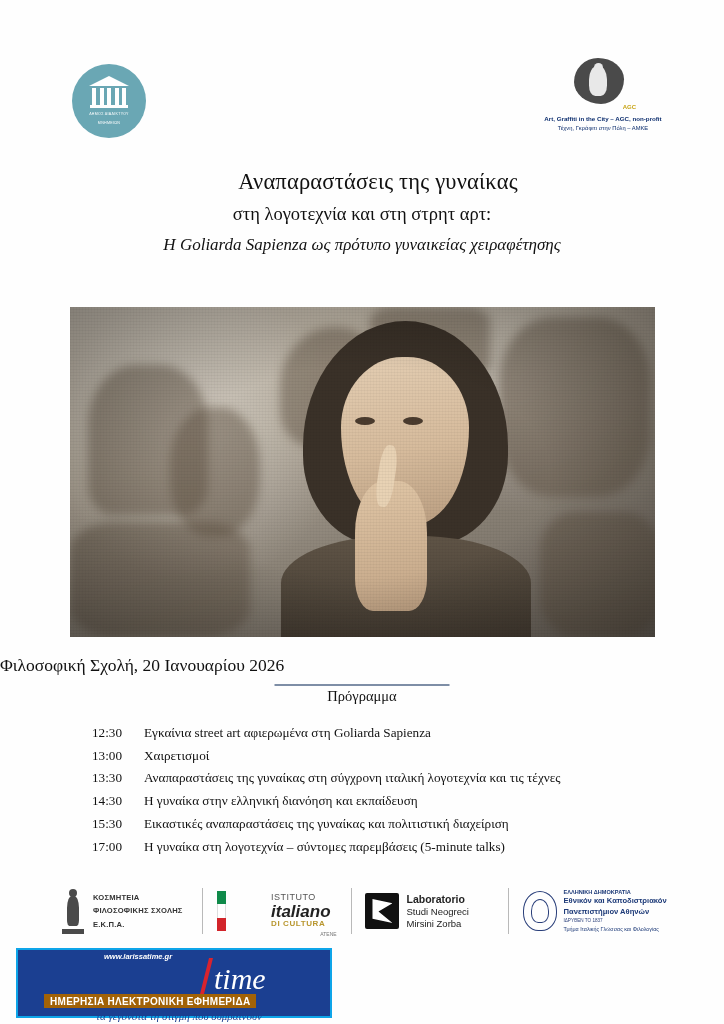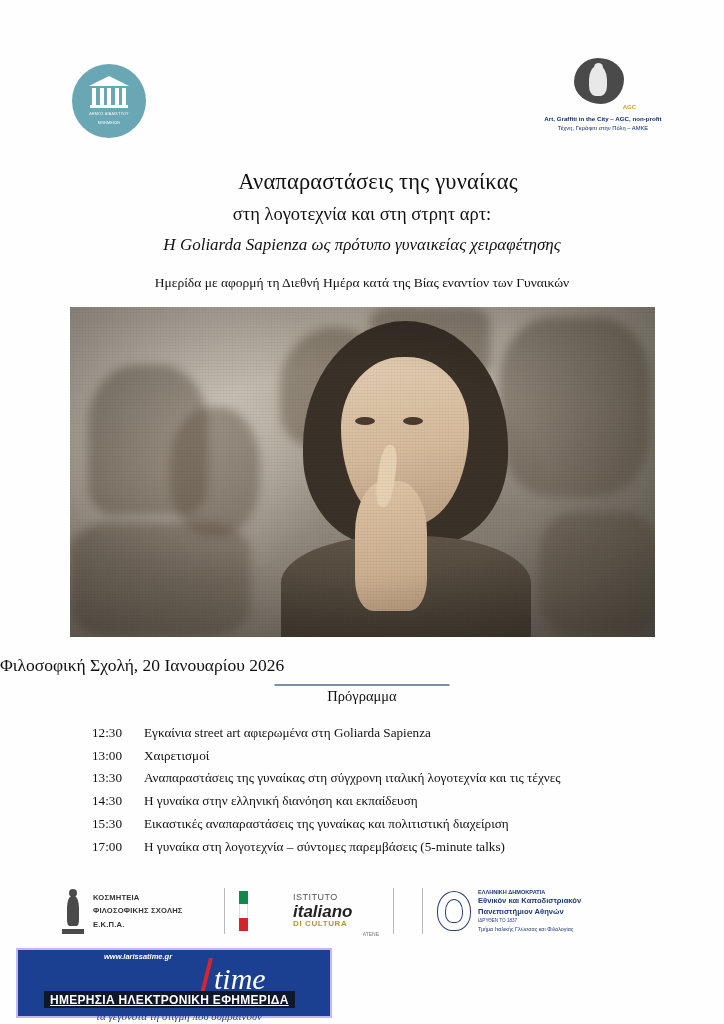--- a/index.html
+++ b/index.html
@@ -445,21 +445,21 @@
   .sp4 .t4 { font-size: 5.4px; color: #1d3a78; margin-top: 2px; }
 
   
   .banner {
     position: absolute;
     left: 16px;
     bottom: 6px;
     width: 312px;
     height: 66px;
     background: #1b3f91;
-    border: 2px solid #c4b5fd;
+    border: 2px solid #0ea5e9;
   }
   .banner .site {
     position: absolute;
     left: 86px; top: 2px;
     font-family: "Liberation Sans", sans-serif;
     font-size: 7.5px;
     color: #ffffff;
     font-style: italic;
     font-weight: bold;
   }
@@ -484,28 +484,27 @@
   .banner .slash {
     position: absolute;
     left: 186px; top: 8px;
     width: 4px; height: 40px;
     background: #d9232e;
     transform: skewX(-14deg);
   }
   .banner .strip {
     position: absolute;
     left: 26px; bottom: 8px;
-    background: #0f172a;
+    background: #a16207;
     color: #fff;
     font-family: "Liberation Sans", sans-serif;
-    font-size: 12px;
+    font-size: 10px;
     font-weight: bold;
     padding: 1.5px 6px;
     letter-spacing: .3px;
-    text-decoration: underline;
   }
   .banner-tagline {
     position: absolute;
     left: 96px;
     bottom: 2px;
     font-family: "Liberation Serif", serif;
     font-style: italic;
     font-size: 11px;
     color: #1b3f91;
     margin-top: 27px;
@@ -543,21 +542,20 @@
       </div>
       <div class="agc-line1">Art, Graffiti in the City – AGC, non-profit</div>
       <div class="agc-line2">Τέχνη, Γκράφιτι στην Πόλη – ΑΜΚΕ</div>
     </div>
   </div>
 
   <div class="titles">
     <div class="title-main">Αναπαραστάσεις της γυναίκας</div>
     <div class="title-sub">στη λογοτεχνία και στη στρητ αρτ:</div>
     <div class="title-italic">Η Goliarda Sapienza ως πρότυπο γυναικείας χειραφέτησης</div>
-    <div class="title-note">Ημερίδα με αφορμή τη Διεθνή Ημέρα κατά της Βίας εναντίον των Γυναικών</div>
   </div>
 
   <div class="photo">
     <div class="bg"></div>
     <div class="blur-shapes">
       <i class="s1"></i>
         <i class="s2"></i>
         <i class="s3"></i>
         <i class="s4"></i>
       <i class="s5"></i>
@@ -634,20 +632,28 @@
       <div class="words">
         <div class="w1">ISTITUTO</div>
         <div class="w2">italiano</div>
         <div class="w3">DI CULTURA</div>
       </div>
       <div class="atene">ATENE</div>
     </div>
 
     <div class="sp-divider"></div>
 
+    <div class="sp sp3">
+      <div class="logo3"></div>
+      <div class="txt">
+        <div class="t1">Laboratorio</div>
+        <div class="t2">Studi Neogreci</div>
+        <div class="t3">Mirsini Zorba</div>
+      </div>
+    </div>
 
     <div class="sp-divider"></div>
 
     <div class="sp sp4">
       <div class="emblem">
         <div class="ring"></div>
           <div class="inner"></div>
       </div>
       <div class="txt">
         <div class="t0">ΕΛΛΗΝΙΚΗ ΔΗΜΟΚΡΑΤΙΑ</div>

